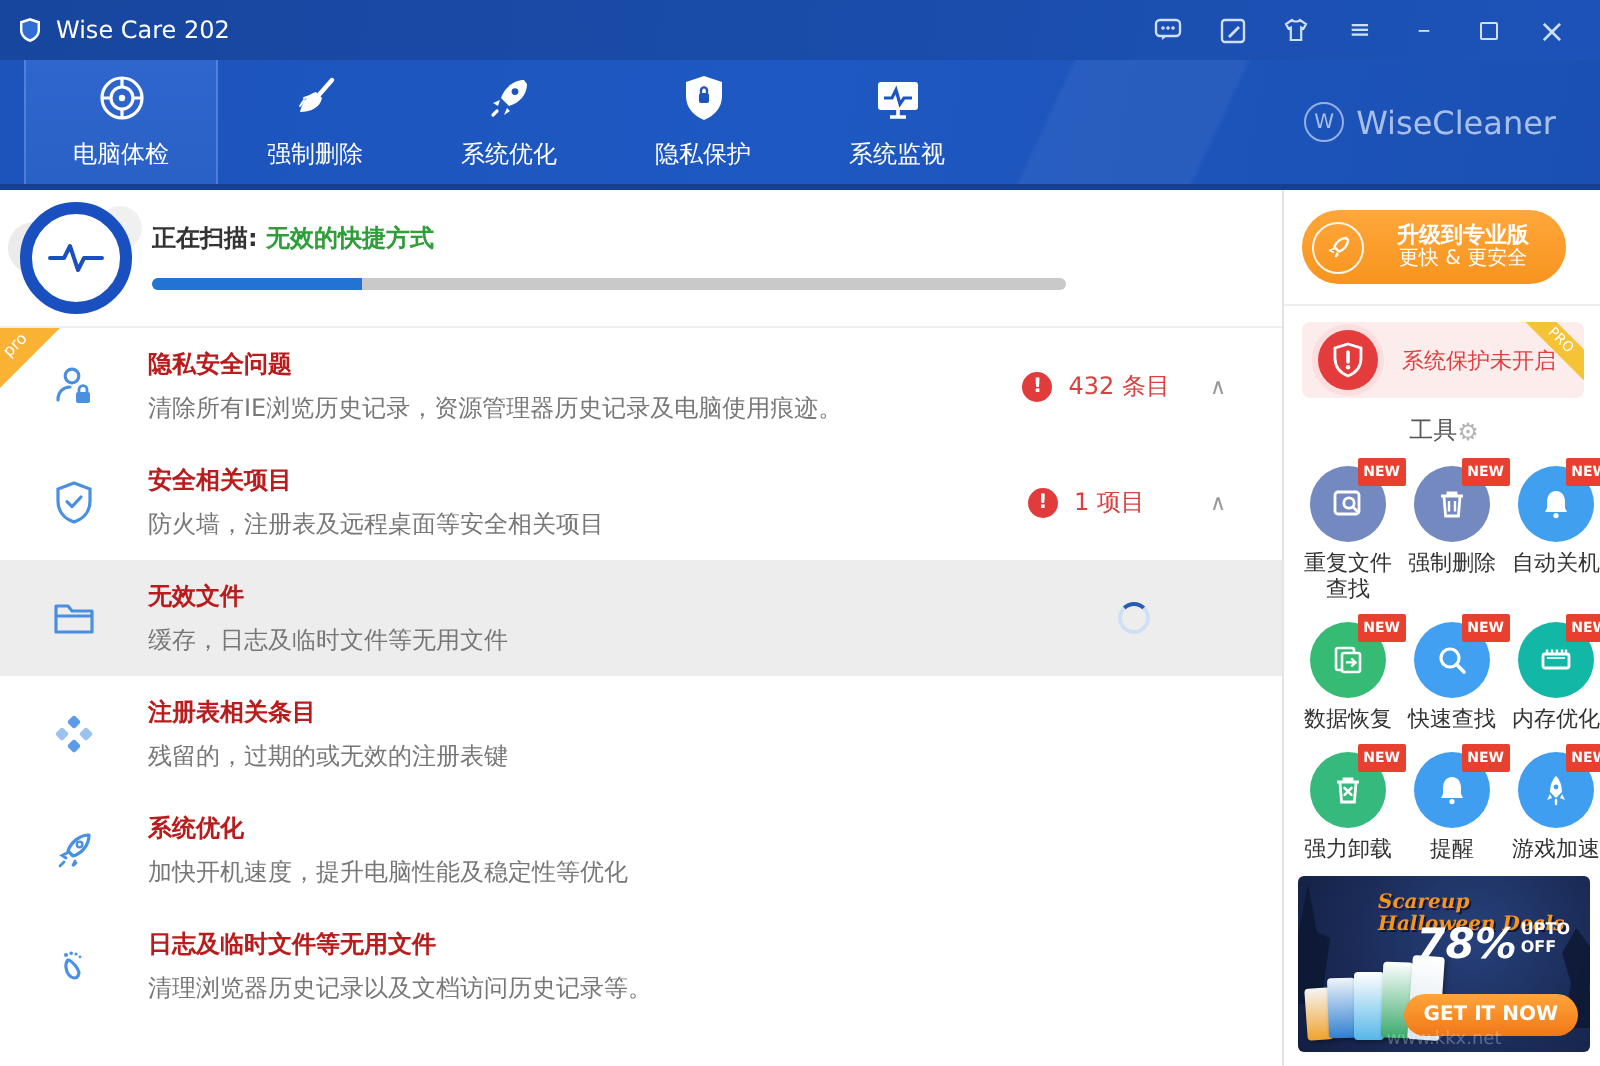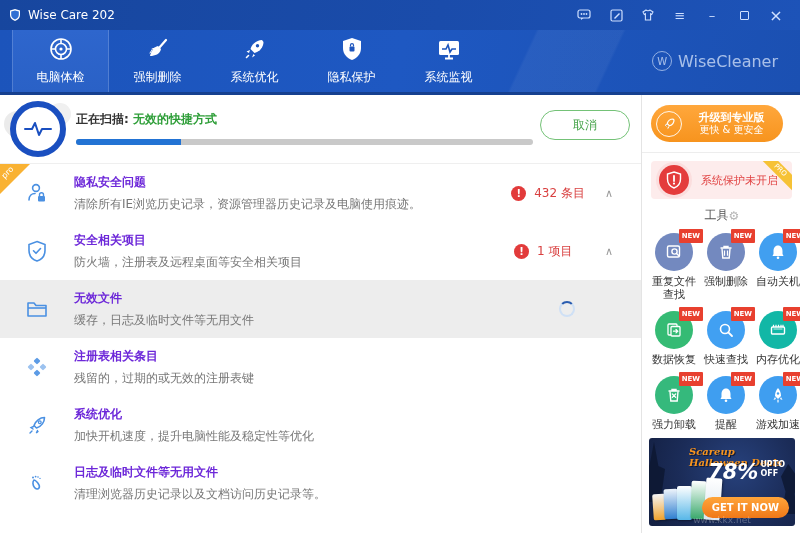--- a/index.html
+++ b/index.html
@@ -48,21 +48,21 @@
   .cancel-btn { position:absolute; right:11px; top:15px; width:90px; height:30px; border:1px solid #74c277; border-radius:15px; background:#fff; color:#44a348; font-size:12px; cursor:pointer; font-family:inherit; }
 
   
   .checkup-list { list-style:none; border-top:1px solid #efefef; position:relative; }
   .pro-ribbon { position:absolute; left:0; top:0; width:0; height:0; border-top:30px solid #f9b233; border-right:30px solid transparent; z-index:3; }
   .pro-ribbon span { position:absolute; left:1px; top:-26px; color:#fff; font-size:8px; transform:rotate(-45deg); }
   .ck-row { position:relative; height:58px; display:flex; align-items:center; cursor:pointer; }
   .ck-row.scanning { background:#ededed; }
   .ck-icon { width:26px; height:26px; margin-left:24px; flex:0 0 26px; display:flex; align-items:center; justify-content:center; }
   .ck-text { margin-left:24px; flex:1; }
-  .ck-title { font-size:12px; font-weight:bold; color:#6d28d9; margin-bottom:5px; }
+  .ck-title { font-size:12px; font-weight:bold; color:#b91c1c; margin-bottom:5px; }
   .ck-desc { font-size:12px; color:#777; }
   .ck-right { display:flex; align-items:center; margin-right:28px; gap:8px; }
   .warn-icon { width:15px; height:15px; background:#e23b3b; color:#fff; border-radius:50%; font-size:10px; font-weight:bold; display:flex; align-items:center; justify-content:center; }
   .ck-count { color:#d94040; font-size:12px; min-width:48px; }
   .chev { color:#999; font-size:11px; margin-left:12px; }
   .spinner { width:16px; height:16px; border:2px solid #cfe0f5; border-top-color:#2a5db0; border-radius:50%; margin-right:66px; animation:spin 1s linear infinite; }
   @keyframes spin { to { transform:rotate(360deg);} }
 
   
   .upgrade-btn { position:absolute; left:9px; top:10px; width:132px; height:37px; border:none; border-radius:19px;
@@ -218,21 +218,20 @@
             </svg>
         </div>
       </div>
       <div class="scan-status">
         <span>正在扫描:</span>
         <span class="scan-target">无效的快捷方式</span>
       </div>
       <div class="progress-track">
         <div class="progress-fill" style="width: 23%;"></div>
       </div>
-      <button class="cancel-btn">取消</button>
     </section>
 
     <ul class="checkup-list">
       <div class="pro-ribbon">
           <span>pro</span>
         </div>
 
       <li class="ck-row">
         <span class="ck-icon">
           <svg width="24" height="24" viewBox="0 0 24 24">

